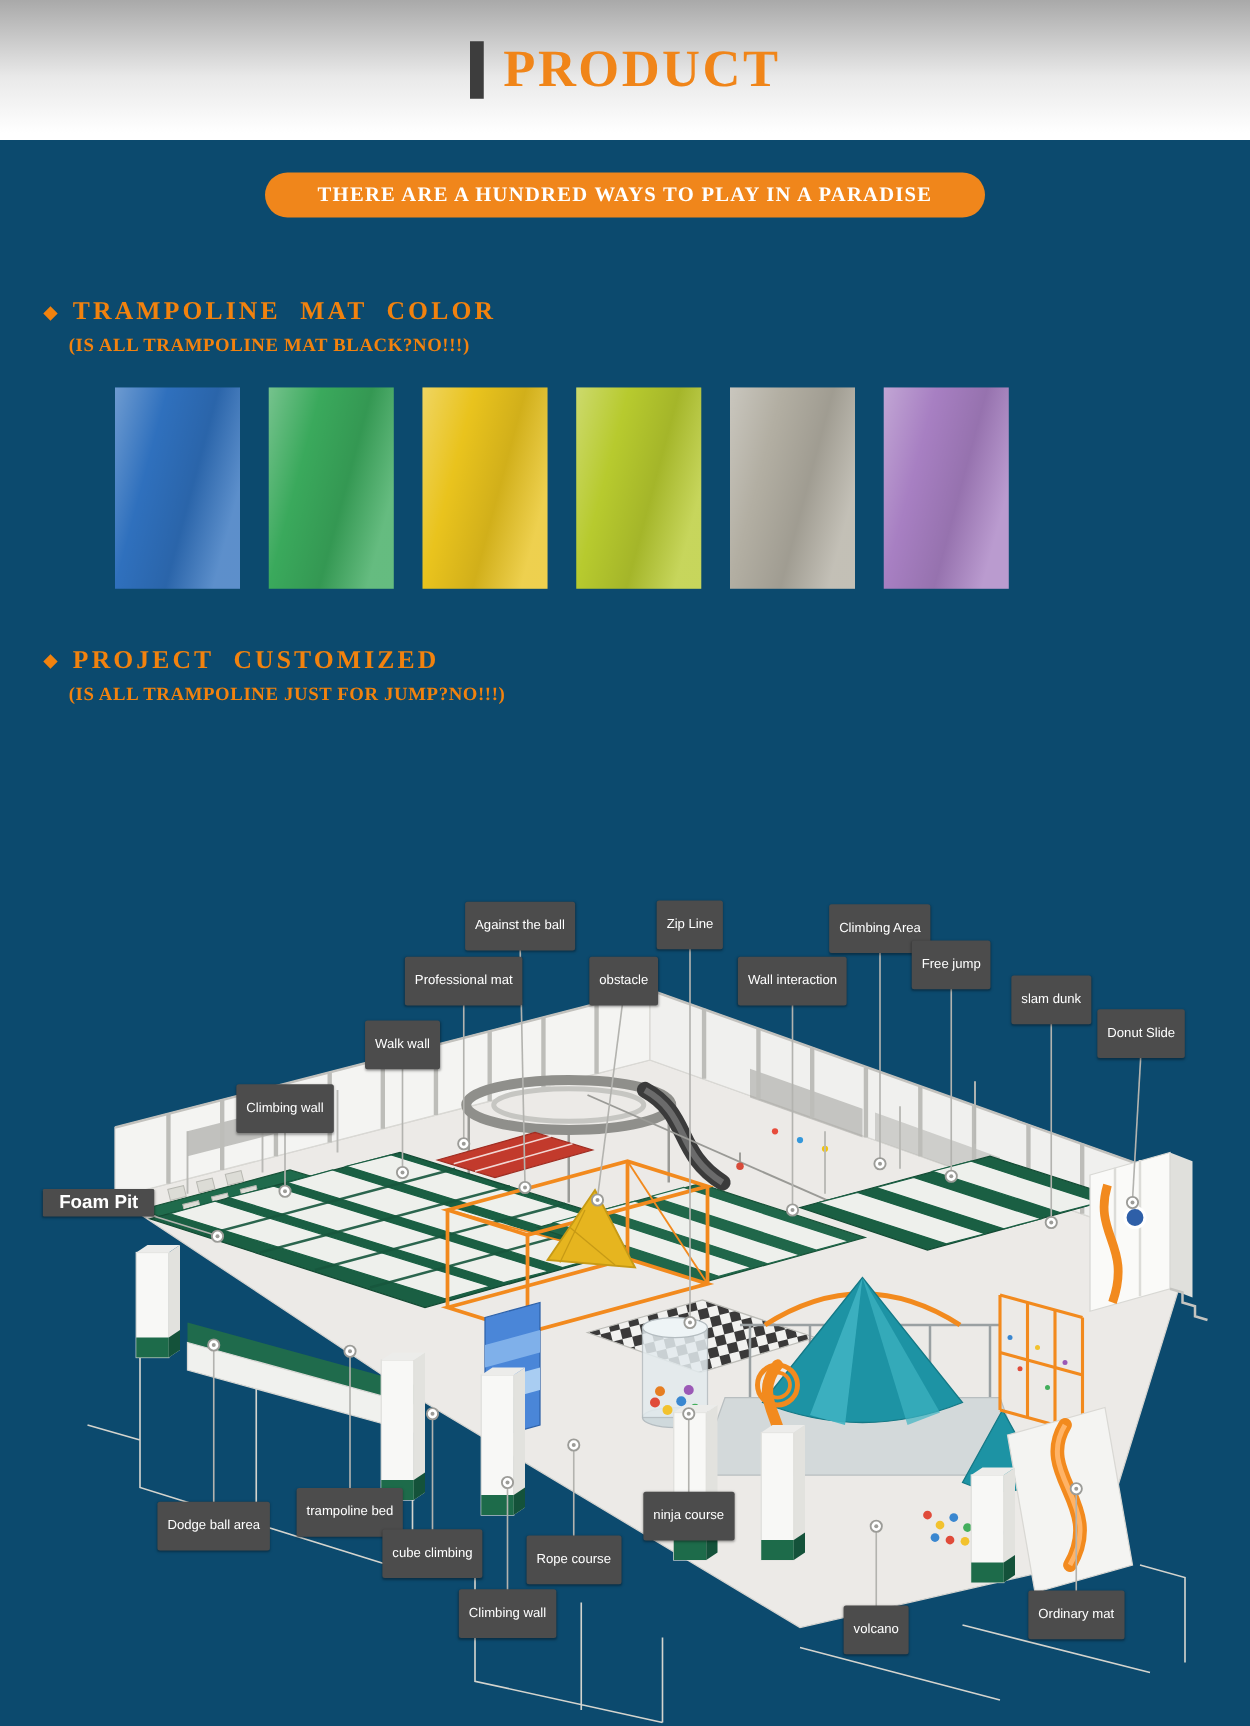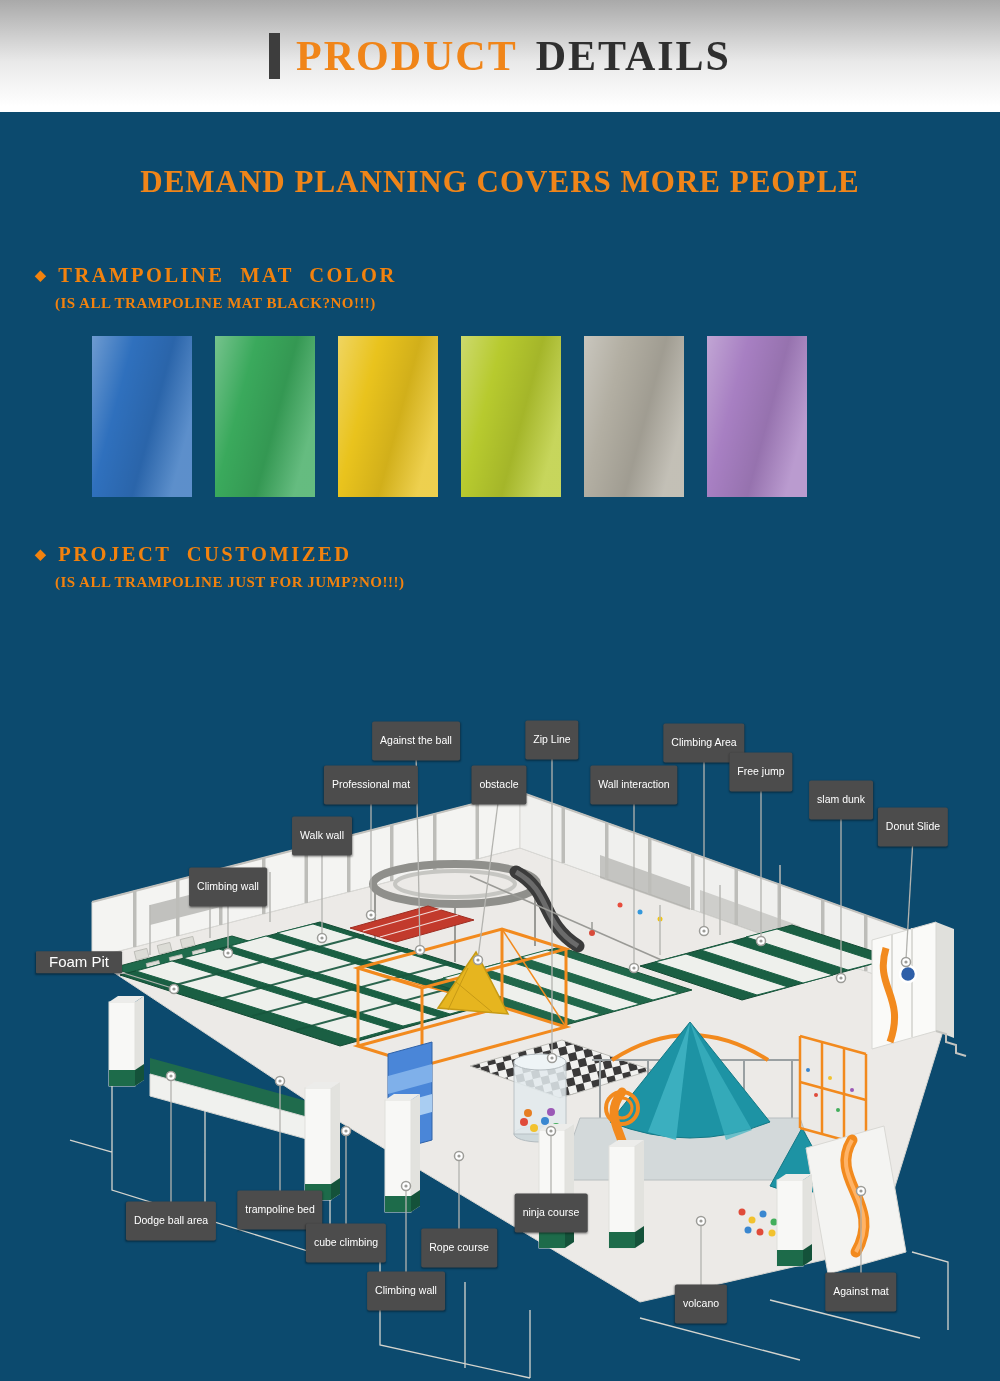--- a/index.html
+++ b/index.html
@@ -31,36 +31,35 @@
   .swatch{position:relative;width:100px;height:161px;}
   .swatch::after{content:"";position:absolute;inset:0;
       background:linear-gradient(105deg,rgba(255,255,255,.30),rgba(255,255,255,0) 30%,
                  rgba(0,0,0,.10) 58%,rgba(255,255,255,.22) 85%);}
 
   
   .park-svg{position:absolute;left:0;top:700px;}
   .tag{position:absolute;transform:translate(-50%,-50%);background:#4c4c4c;color:#ffffff;
        font-family:"Liberation Sans",sans-serif;font-size:10.5px;line-height:1.45;
        padding:12px 8px;border-radius:2px;white-space:nowrap;box-shadow:0 1px 2px rgba(0,0,0,.35);z-index:5;}
-  .tag.big{font-size:15px;font-weight:normal;padding:0 13px;border-radius:1px;text-align:center;}
+  .tag.big{font-size:15px;font-weight:bold;padding:0 13px;border-radius:1px;text-align:center;}
 </style>
 </head>
 <body>
 
 <div class="page">
 
   <header class="hdr">
     <div class="hdr-title">
       <span class="hdr-bar"></span>
       <span class="hdr-primary">PRODUCT</span>
-      <span class="hdr-secondary">DETAILS</span>
     </div>
   </header>
 
-  <h2 class="headline">DEMAND PLANNING COVERS MORE PEOPLE</h2>
+  <div class="pill">THERE ARE A HUNDRED WAYS TO PLAY IN A PARADISE</div>
 
   <section class="sect">
     <div class="sect-title">
       <span class="diamond">◆</span>
       <span>TRAMPOLINE MAT COLOR</span>
     </div>
     <p class="sect-sub">(IS ALL TRAMPOLINE MAT BLACK?NO!!!)</p>
     <div class="swatches">
       <div class="swatch" style="background-color: rgb(47, 112, 189);"></div>
       <div class="swatch" style="background-color: rgb(58, 169, 92);"></div>
@@ -443,15 +442,15 @@
   <div class="tag" style="left:322px;top:836px">Walk wall</div>
   <div class="tag" style="left:228px;top:887px">Climbing wall</div>
   <div class="tag big" style="left:79px;top:962px">Foam Pit</div>
   <div class="tag" style="left:171px;top:1221px">Dodge ball area</div>
   <div class="tag" style="left:280px;top:1210px">trampoline bed</div>
   <div class="tag" style="left:346px;top:1243px">cube  climbing</div>
   <div class="tag" style="left:459px;top:1248px">Rope course</div>
   <div class="tag" style="left:551px;top:1213px">ninja course</div>
   <div class="tag" style="left:406px;top:1291px">Climbing wall</div>
   <div class="tag" style="left:701px;top:1304px">volcano</div>
-  <div class="tag" style="left:861px;top:1292px">Against mat</div>
+  <div class="tag" style="left:861px;top:1292px">Ordinary mat</div>
 
 </div>
 
 </body></html>

